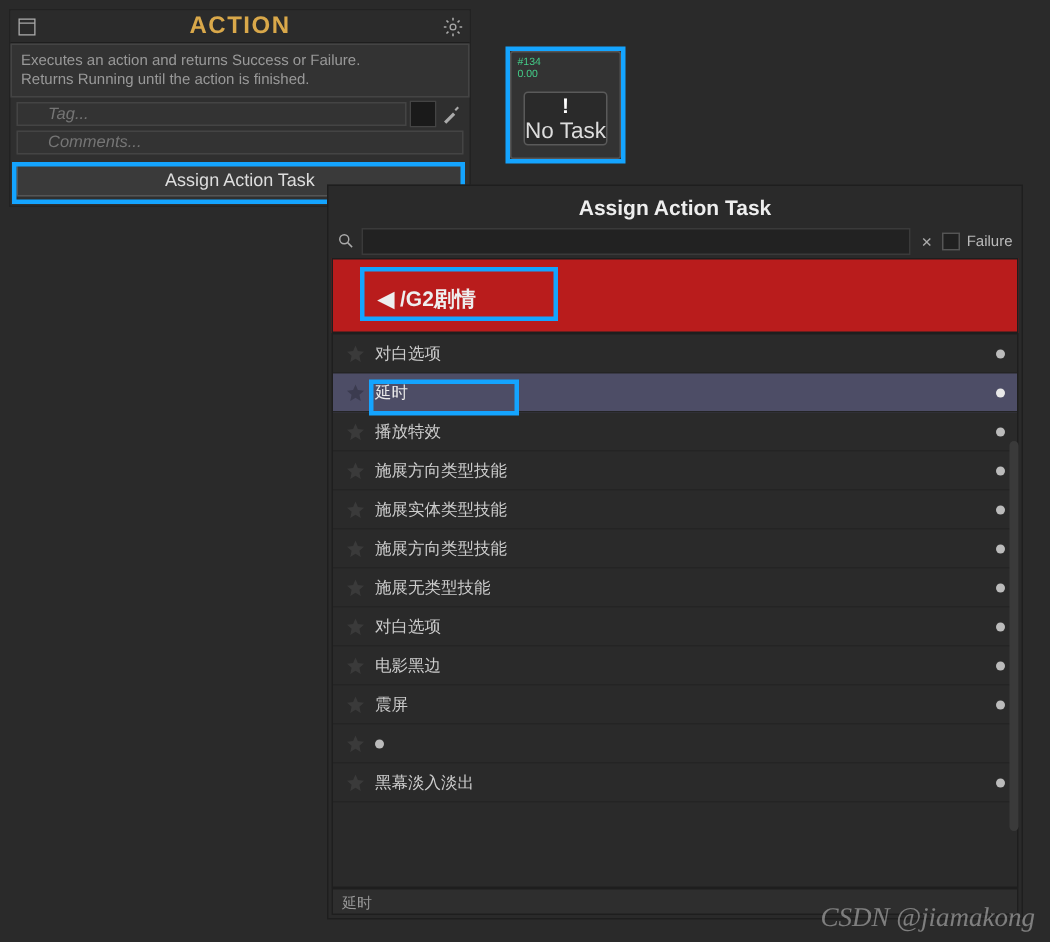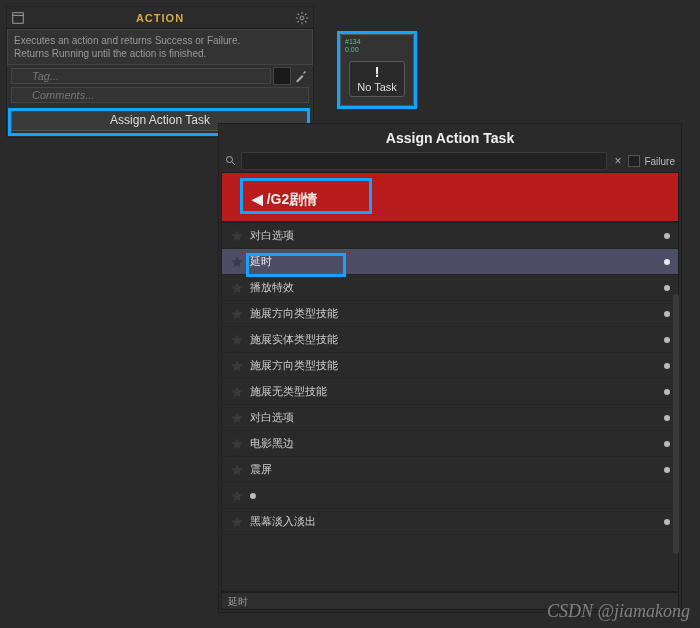--- a/index.html
+++ b/index.html
@@ -1,36 +1,36 @@
 <!DOCTYPE html>
 <html><head>
 <meta charset="utf-8">
 <style>
   * { box-sizing: border-box; margin: 0; padding: 0; font-family: Arial, sans-serif; }
   body { background: #2a2a2a; width: 700px; height: 628px; position: relative; overflow: hidden; color: #ccc; font-size: 12px; }
 
   
   .action-panel { position: absolute; left: 6px; top: 6px; width: 308px; background: #2f2f2f; border: 1px solid #222; }
   .action-header { display: flex; align-items: center; height: 22px; background: #2b2b2b; border-bottom: 1px solid #1e1e1e; padding: 0 4px; }
-  .action-title { flex: 1; text-align: center; color: #d9a84a; font-weight: bold; letter-spacing: 1px; font-size: 11px; }
+  .action-title { flex: 1; text-align: center; color: #d9a84a; font-weight: bold; letter-spacing: 1px; font-size: 16px; }
   .header-icon { width: 14px; height: 14px; fill: #aaa; cursor: pointer; }
   .desc-box { padding: 4px 6px; color: #999; font-size: 10px; line-height: 13px; background: #333; border: 1px solid #444; margin: 0; }
   .row { display: flex; align-items: center; margin: 2px 4px; gap: 2px; }
   .row input[type=text] { flex: 1; background: #333; border: 1px solid #444; height: 16px; color: #888; font-style: italic; padding: 0 20px; font-size: 11px; }
   .color-swatch { width: 18px; height: 18px; background: #1a1a1a; border: 1px solid #444; }
   .eyedrop { width: 16px; height: 16px; fill: #aaa; cursor: pointer; }
   .assign-button { margin: 6px 4px 6px 4px; height: 22px; background: #3a3a3a; border: 1px solid #555; color: #ddd; display: flex; align-items: center; justify-content: center; font-size: 12px; cursor: pointer; }
   .hl-blue { position: absolute; border: 3px solid #14a4ff; pointer-events: none; }
 
   
   .node { position: absolute; left: 340px; top: 34px; width: 74px; height: 72px; background: #333; border: 1px solid #555; border-radius: 2px; }
   .node-top { font-size: 7px; color: #4c8; padding: 3px 4px 0 4px; line-height: 8px; white-space: pre; }
   .node-body { position: absolute; left: 8px; top: 26px; right: 8px; bottom: 8px; background: #2a2a2a; border: 1px solid #5a5a5a; border-radius: 3px; display: flex; flex-direction: column; align-items: center; justify-content: center; gap: 2px; }
   .node-excl { color: #fff; font-weight: bold; font-size: 14px; line-height: 14px; }
-  .node-label { color: #ddd; font-size: 11px; }
+  .node-label { color: #ddd; font-size: 15px; }
 
   
   .assign-panel { position: absolute; left: 218px; top: 123px; width: 464px; height: 490px; background: #2a2a2a; border: 1px solid #1e1e1e; display: flex; flex-direction: column; }
   .assign-title { text-align: center; color: #eee; font-weight: bold; font-size: 14px; padding: 6px 0; }
   .search-row { display: flex; align-items: center; padding: 0 6px 2px 6px; gap: 4px; }
   .search-icon { fill: #aaa; width: 12px; height: 12px; flex-shrink: 0; }
   .search-input { flex: 1; background: #222; border: 1px solid #3a3a3a; height: 18px; color: #ccc; padding: 0 4px; font-size: 11px; }
   .clear-x { color: #aaa; font-size: 12px; cursor: pointer; padding: 0 3px; }
   .favonly-check { width: 12px; height: 12px; background: #202020; border: 1px solid #555; }
   .favonly-label { color: #bbb; font-size: 10px; }

